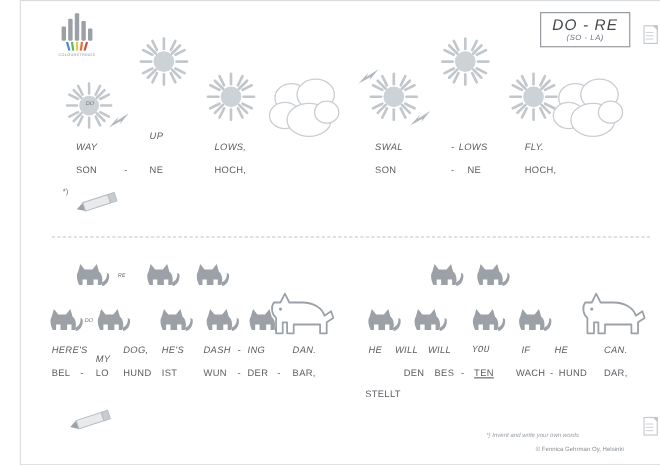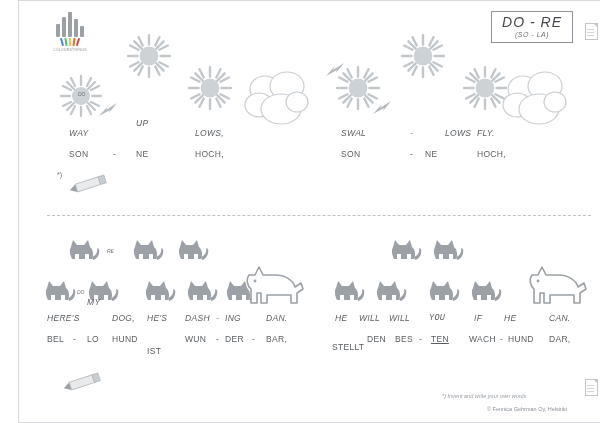--- a/index.html
+++ b/index.html
@@ -352,21 +352,21 @@
     </svg>
   </div>
 
   <div class="notehead" style="left:59px; top:90px;">DO</div>
 
   <div class="lyric" style="left:50px;  top:127px;">WAY</div>
   <div class="lyric" style="left:117px; top:117px;">UP</div>
   <div class="lyric" style="left:176px; top:127px;">LOWS,</div>
   <div class="lyric" style="left:322px; top:127px;">SWAL</div>
   <div class="lyric" style="left:391px; top:127px;">-</div>
-  <div class="lyric" style="left:426px; top:127px;">LOWS</div>
+  <div class="lyric" style="left:398px; top:127px;">LOWS</div>
   <div class="lyric" style="left:458px; top:127px;">FLY.</div>
 
   <div class="lyric2" style="left:50px;  top:148px;">SON</div>
   <div class="lyric2" style="left:94px;  top:148px;">-</div>
   <div class="lyric2" style="left:117px; top:148px;">NE</div>
   <div class="lyric2" style="left:176px; top:148px;">HOCH,</div>
   <div class="lyric2" style="left:322px; top:148px;">SON</div>
   <div class="lyric2" style="left:391px; top:148px;">-</div>
   <div class="lyric2" style="left:406px; top:148px;">NE</div>
   <div class="lyric2" style="left:458px; top:148px;">HOCH,</div>
@@ -508,46 +508,46 @@
     <svg width="66" height="52" viewBox="0 0 66 52">
       <path d="M10 48 L10 34 C6 31 5 24 8 20 L14 20 L18 12 L22 20 L34 20 C44 20 52 25 54 32 L60 28 L62 34 L56 38 L56 48 L50 48 L50 40 L26 40 L26 48 L20 48 L20 38 L16 38 L16 48 Z" fill="#ffffff" stroke="#9ba1a7" stroke-width="1.6" stroke-linejoin="round"></path>
       <circle cx="14" cy="26" r="1.4" fill="#9ba1a7"></circle>
     </svg>
   </div>
 
   <div class="notehead" style="left:88px; top:247px;">RE</div>
   <div class="notehead" style="left:58px; top:288px;">DO</div>
 
   <div class="lyric" style="left:28px;  top:312px;">HERE'S</div>
-  <div class="lyric" style="left:68px;  top:296px;">MY</div>
+  <div class="lyric" style="left:68px;  top:320px;">MY</div>
   <div class="lyric" style="left:93px;  top:312px;">DOG,</div>
   <div class="lyric" style="left:128px; top:312px;">HE'S</div>
   <div class="lyric" style="left:166px; top:312px;">DASH</div>
   <div class="lyric" style="left:197px; top:312px;">-</div>
   <div class="lyric" style="left:206px; top:312px;">ING</div>
   <div class="lyric" style="left:247px; top:312px;">DAN.</div>
   <div class="lyric" style="left:316px; top:312px;">HE</div>
   <div class="lyric" style="left:340px; top:312px;">WILL</div>
   <div class="lyric" style="left:370px; top:312px;">WILL</div>
   <div class="lyric" style="left:410px; top:312px;font-family:Liberation Mono, monospace;">YOU</div>
   <div class="lyric" style="left:455px; top:312px;">IF</div>
   <div class="lyric" style="left:485px; top:312px;">HE</div>
   <div class="lyric" style="left:530px; top:312px;">CAN.</div>
 
   <div class="lyric2" style="left:28px;  top:333px;">BEL</div>
   <div class="lyric2" style="left:54px;  top:333px;">-</div>
   <div class="lyric2" style="left:68px;  top:333px;">LO</div>
   <div class="lyric2" style="left:93px;  top:333px;">HUND</div>
-  <div class="lyric2" style="left:128px; top:345px;">IST</div>
+  <div class="lyric2" style="left:128px; top:333px;">IST</div>
   <div class="lyric2" style="left:166px; top:333px;">WUN</div>
   <div class="lyric2" style="left:197px; top:333px;">-</div>
   <div class="lyric2" style="left:206px; top:333px;">DER</div>
   <div class="lyric2" style="left:233px; top:333px;">-</div>
   <div class="lyric2" style="left:247px; top:333px;">BAR,</div>
-  <div class="lyric2" style="left:313px; top:341px;">STELLT</div>
+  <div class="lyric2" style="left:313px; top:352px;">STELLT</div>
   <div class="lyric2" style="left:348px; top:333px;">DEN</div>
   <div class="lyric2" style="left:376px; top:333px;">BES</div>
   <div class="lyric2" style="left:400px; top:333px;">-</div>
   <div class="lyric2" style="left:412px; top:333px;text-decoration:underline;">TEN</div>
   <div class="lyric2" style="left:450px; top:333px;">WACH</div>
   <div class="lyric2" style="left:481px; top:333px;">-</div>
   <div class="lyric2" style="left:489px; top:333px;">HUND</div>
   <div class="lyric2" style="left:530px; top:333px;">DAR,</div>
 
   <div class="pencil" style="left:38px; top:370px;">

